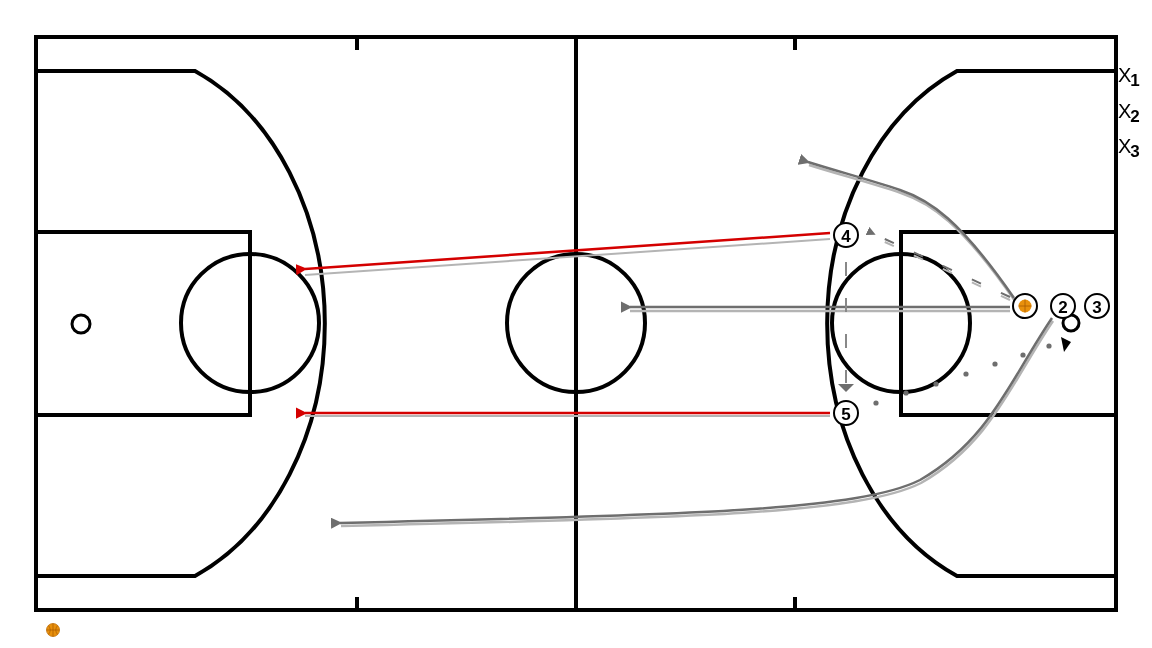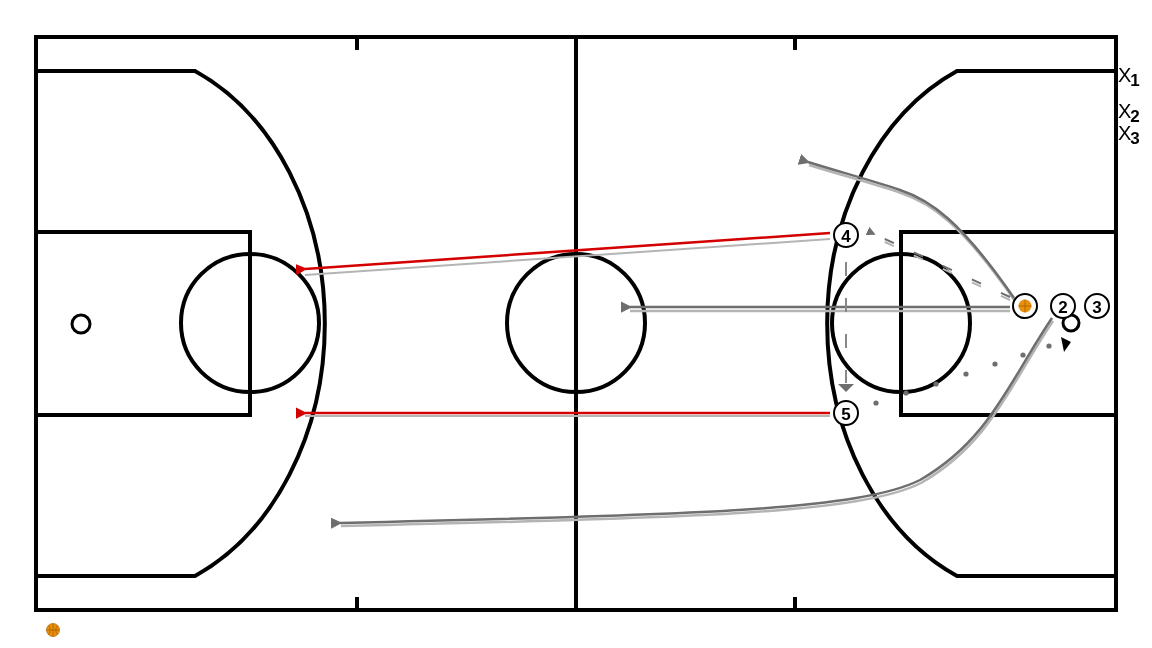--- a/index.html
+++ b/index.html
@@ -109,21 +109,21 @@
     </g>
   </svg>
 
   
   <div class="legend-x" style="top:37px;">
     <span style="font-size:20px;">X</span><sub>1</sub>
   </div>
   <div class="legend-x" style="top:73px;">
     <span style="font-size:20px;">X</span><sub>2</sub>
   </div>
-  <div class="legend-x" style="top:95px;">
+  <div class="legend-x" style="top:108px;">
     <span style="font-size:20px;">X</span><sub>3</sub>
   </div>
 
   
   <svg class="ball-legend" viewBox="0 0 14 14">
     <circle cx="7" cy="7" r="6.5" fill="#e8900c" stroke="#c0700a" stroke-width="0.8"></circle>
     <path d="M0.5,7 L13.5,7 M7,0.5 L7,13.5 M2.5,2.5 Q6,7 2.5,11.5 M11.5,2.5 Q8,7 11.5,11.5" stroke="#a85a00" stroke-width="0.7" fill="none"></path>
   </svg>
 </div>
 

